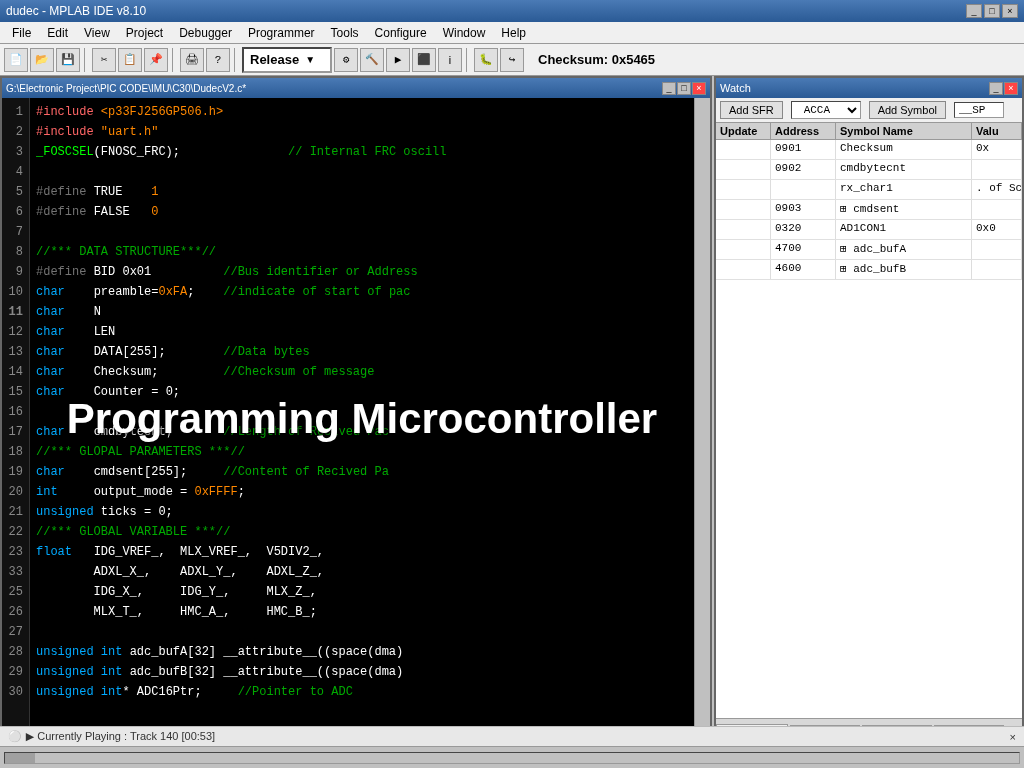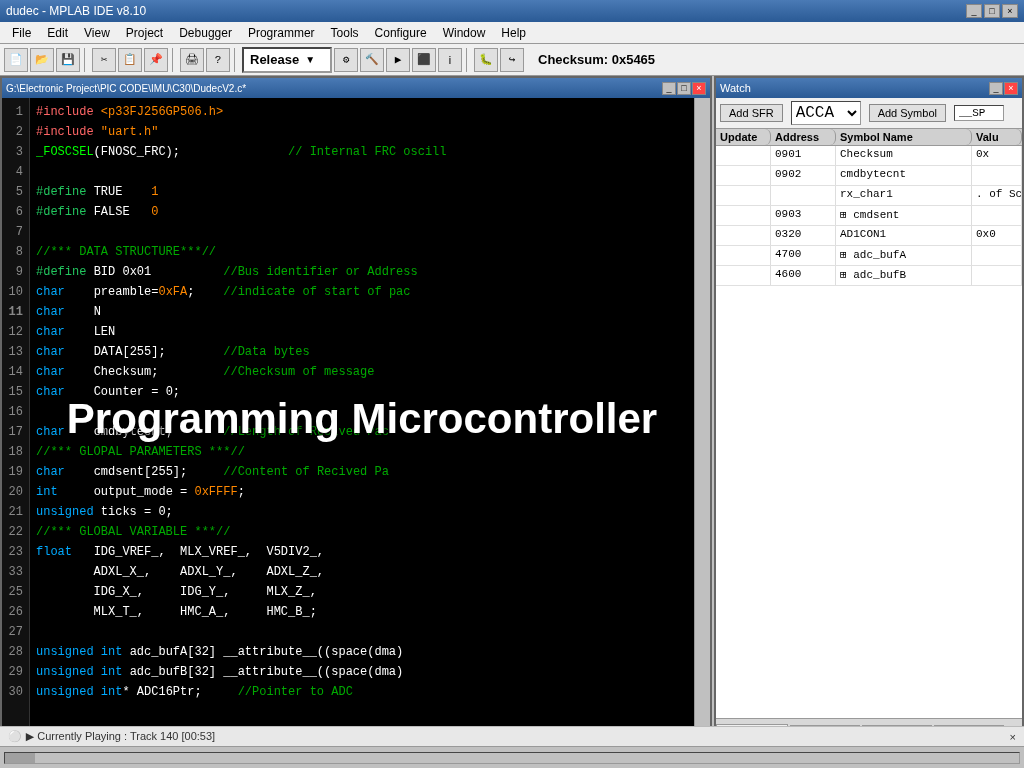--- a/index.html
+++ b/index.html
@@ -191,21 +191,21 @@
     .watch-tb-btn {
       padding: 2px 8px;
       background: #e0e0e0;
       border: 1px solid #888;
       font-size: 11px;
       cursor: pointer;
       font-family: Arial, sans-serif;
     }
     .watch-dropdown {
       background: white; border: 1px inset #999;
-      padding: 1px 0; font-size: 16px;
+      padding: 1px 8px; font-size: 11px;
       font-family: 'Courier New', monospace;
       width: 70px;
     }
     .watch-input {
       background: white; border: 1px inset #999;
       padding: 1px 4px; font-size: 11px;
       font-family: 'Courier New', monospace;
       width: 50px;
     }
 
@@ -214,21 +214,20 @@
       grid-template-columns: 55px 65px 1fr 50px;
       background: #d0d0d0;
       border-bottom: 1px solid #999;
       font-family: Arial, sans-serif;
       font-size: 11px;
       font-weight: bold;
     }
     #watch-table-header div {
       padding: 2px 4px;
       border-right: 1px solid #999;
-      border-radius: 6px;
     }
 
     #watch-table-body {
       flex: 1;
       overflow: hidden;
       background: white;
       font-family: 'Courier New', monospace;
       font-size: 11px;
     }
     .watch-row {
@@ -282,21 +281,21 @@
       font-family: Arial, sans-serif;
       font-size: 11px;
     }
 
     
     .kw { color: #00aaff; }
     .kw-green { color: #00ff00; }
     .str { color: #ff8800; }
     .comment { color: #00aa00; }
     .num { color: #ff8800; }
-    .define { color: #22c55e; }
+    .define { color: #737373; }
     .preproc { color: #ff6666; }
     .white { color: #ffffff; }
 
     .code-line {
       display: block;
       white-space: pre;
       height: 20px;
       line-height: 20px;
     }
 

